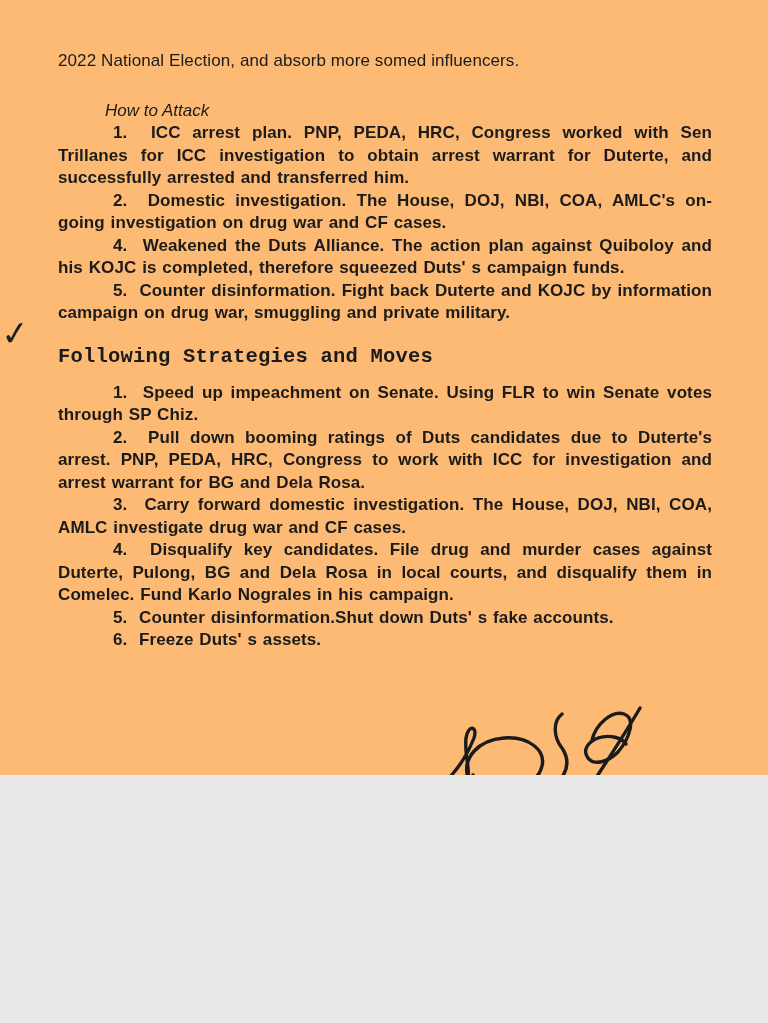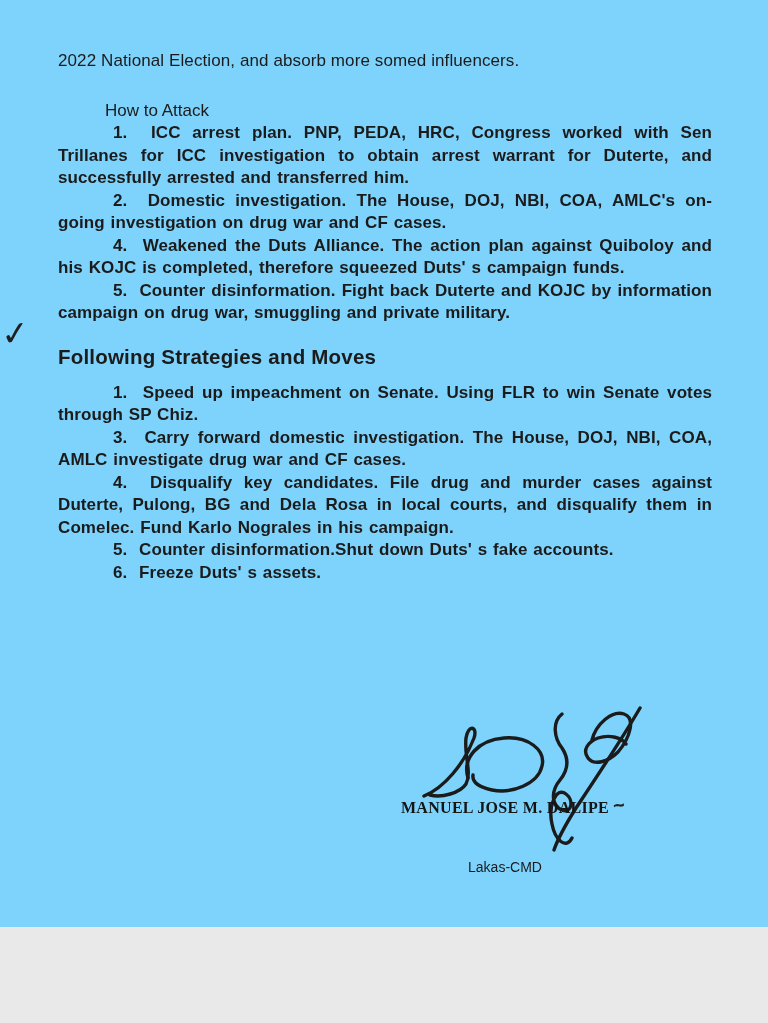--- a/index.html
+++ b/index.html
@@ -1,44 +1,45 @@
 <!DOCTYPE html>
 <html><head>
 <meta charset="utf-8">
 <style>
   html,body { margin:0; padding:0; background:#e9e9e9; }
   .page {
     position:relative;
-    width:768px; height:927px;
+    width:768px; height:775px;
     margin:0 auto;
-    background:#7dd3fc;
+    background:#fdba74;
     font-family:"Liberation Sans","DejaVu Sans",sans-serif;
     color:#1b1b1b;
     overflow:hidden;
   }
   .content {
     position:absolute; left:58px; top:49px; width:654px;
   }
   .intro {
     margin:0; font-size:17px; line-height:23px; letter-spacing:0.1px;
   }
   .hta-heading {
     margin:27px 0 0 47px;
-    font-size:17px; line-height:23px; 
+    font-size:17px; line-height:23px; font-style:italic;
   }
   .para {
     margin:0; font-size:17px; line-height:22.5px;
     text-align:justify; text-indent:55px; letter-spacing:0.1px;
     word-spacing:1px;
     font-weight:bold;
   }
   .strategies-heading {
     margin:19px 0 12px 0;
     font-size:20.5px; line-height:26px; font-weight:bold;
     letter-spacing:0.2px;
+    font-family:Liberation Mono, monospace;
   }
   .margin-check {
     position:absolute; left:1px; top:316px;
     font-size:34px; line-height:34px;
     transform:rotate(-6deg);
     color:#1f1f1f;
   }
   .signature-svg {
     position:absolute; left:416px; top:698px;
     pointer-events:none;
@@ -74,20 +75,21 @@
     <p class="intro">2022 National Election, and absorb more somed influencers.</p>
 
     <p class="hta-heading">How to Attack</p>
     <p class="para">1.&nbsp; ICC arrest plan. PNP, PEDA, HRC, Congress worked with Sen Trillanes for ICC investigation to obtain arrest warrant for Duterte, and successfully arrested and transferred him.</p>
     <p class="para">2.&nbsp; Domestic investigation. The House, DOJ, NBI, COA, AMLC's on-going investigation on drug war and CF cases.</p>
     <p class="para">4.&nbsp; Weakened the Duts Alliance. The action plan against Quiboloy and his KOJC is completed, therefore squeezed Duts' s campaign funds.</p>
     <p class="para">5.&nbsp; Counter disinformation. Fight back Duterte and KOJC by information campaign on drug war, smuggling and private military.</p>
 
     <p class="strategies-heading">Following Strategies and Moves</p>
     <p class="para">1.&nbsp; Speed up impeachment on Senate. Using FLR to win Senate votes through SP Chiz.</p>
+    <p class="para">2.&nbsp; Pull down booming ratings of Duts candidates due to Duterte's arrest. PNP, PEDA, HRC, Congress to work with ICC for investigation and arrest warrant for BG and Dela Rosa.</p>
     <p class="para">3.&nbsp; Carry forward domestic investigation. The House, DOJ, NBI, COA, AMLC investigate drug war and CF cases.</p>
     <p class="para">4.&nbsp; Disqualify key candidates. File drug and murder cases against Duterte, Pulong, BG and Dela Rosa in local courts, and disqualify them in Comelec. Fund Karlo Nograles in his campaign.</p>
     <p class="para">5.&nbsp; Counter disinformation.Shut down Duts' s fake accounts.</p>
     <p class="para">6.&nbsp; Freeze Duts' s assets.</p>
   </div>
 
   <div class="margin-check">✓</div>
 
   <svg class="signature-svg" width="240" height="162" viewBox="0 0 240 162" fill="none">
     <path d="M 8 98 C 28 90, 48 66, 58 40 C 62 28, 52 26, 50 40 C 48 58, 56 74, 50 86 C 44 95, 26 100, 14 97" stroke="#1b1b1b" stroke-width="3.4" stroke-linecap="round" fill="none"></path>

